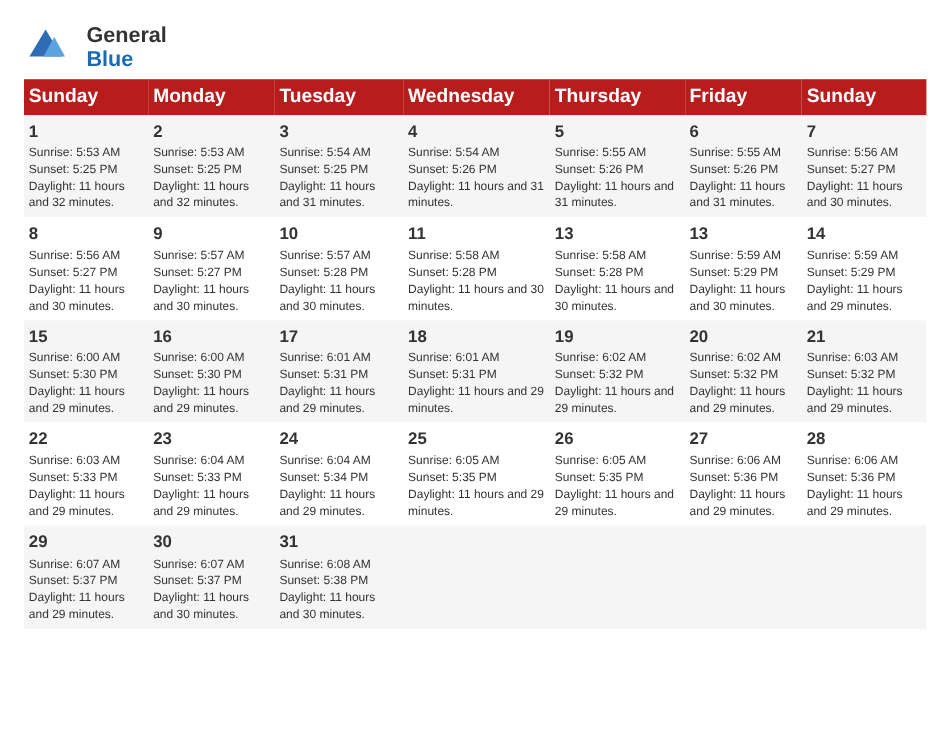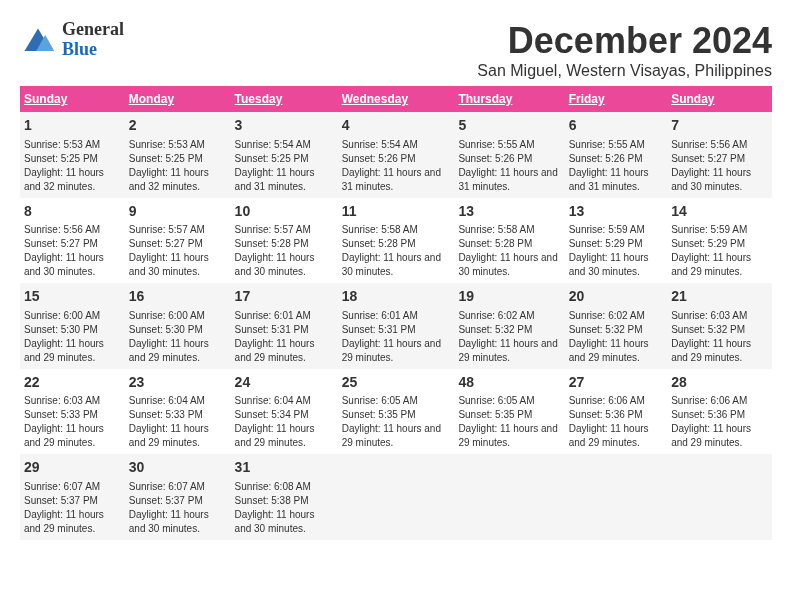--- a/index.html
+++ b/index.html
@@ -11,23 +11,22 @@
       padding: 20px;
     }
     .header-area {
       display: flex;
       justify-content: space-between;
       align-items: flex-start;
       margin-bottom: 6px;
     }
     .logo {
       display: flex;
-      align-items: flex-end;
-      gap: 6px;
-      font-family: Liberation Serif, serif;
+      align-items: flex-start;
+      gap: 16px;
     }
     .logo-text {
       font-size: 18px;
       font-weight: bold;
       color: #333;
       line-height: 1.1;
     }
     .logo-text span {
       color: #1a6ab5;
       margin-top: 14px;
@@ -47,27 +46,26 @@
     .subtitle {
       font-size: 16px;
       color: #333;
     }
     table {
       width: 100%;
       border-collapse: collapse;
       font-size: 11px;
     }
     thead tr th {
-      background-color: #ec4899;
+      background-color: #b91c1c;
       color: #fff;
       padding: 6px 4px;
       text-align: left;
-      font-size: 12px;
+      font-size: 16px;
       font-weight: bold;
-      text-decoration: underline;
     }
     tbody tr {
       vertical-align: top;
     }
     tbody tr:nth-child(odd) {
       background-color: #f5f5f5;
     }
     tbody tr:nth-child(even) {
       background-color: #fff;
     }
@@ -99,24 +97,20 @@
   <div class="logo">
     <svg class="logo-icon" viewBox="0 0 40 40">
       <polygon points="20,5 35,30 5,30" fill="#2e6db4"></polygon>
       <polygon points="28,12 38,30 18,30" fill="#5ba3e0"></polygon>
     </svg>
     <div class="logo-text">
       <div>General</div>
       <div><span>Blue</span></div>
     </div>
   </div>
-  <div class="title-area">
-    <div class="main-title">December 2024</div>
-    <div class="subtitle">San Miguel, Western Visayas, Philippines</div>
-  </div>
 </div>
 
 <table>
   <thead>
     <tr>
     <th>Sunday</th>
         <th>Monday</th>
         <th>Tuesday</th>
         <th>Wednesday</th>
         <th>Thursday</th>
@@ -276,21 +270,21 @@
 Sunset: 5:34 PM
 Daylight: 11 hours and 29 minutes.</div>
         </td>
         <td>
           <span class="day-num">25</span>
           <div class="day-info" style="white-space: pre-line;">Sunrise: 6:05 AM
 Sunset: 5:35 PM
 Daylight: 11 hours and 29 minutes.</div>
         </td>
         <td>
-          <span class="day-num">48</span>
+          <span class="day-num">26</span>
           <div class="day-info" style="white-space: pre-line;">Sunrise: 6:05 AM
 Sunset: 5:35 PM
 Daylight: 11 hours and 29 minutes.</div>
         </td>
         <td>
           <span class="day-num">27</span>
           <div class="day-info" style="white-space: pre-line;">Sunrise: 6:06 AM
 Sunset: 5:36 PM
 Daylight: 11 hours and 29 minutes.</div>
         </td>

